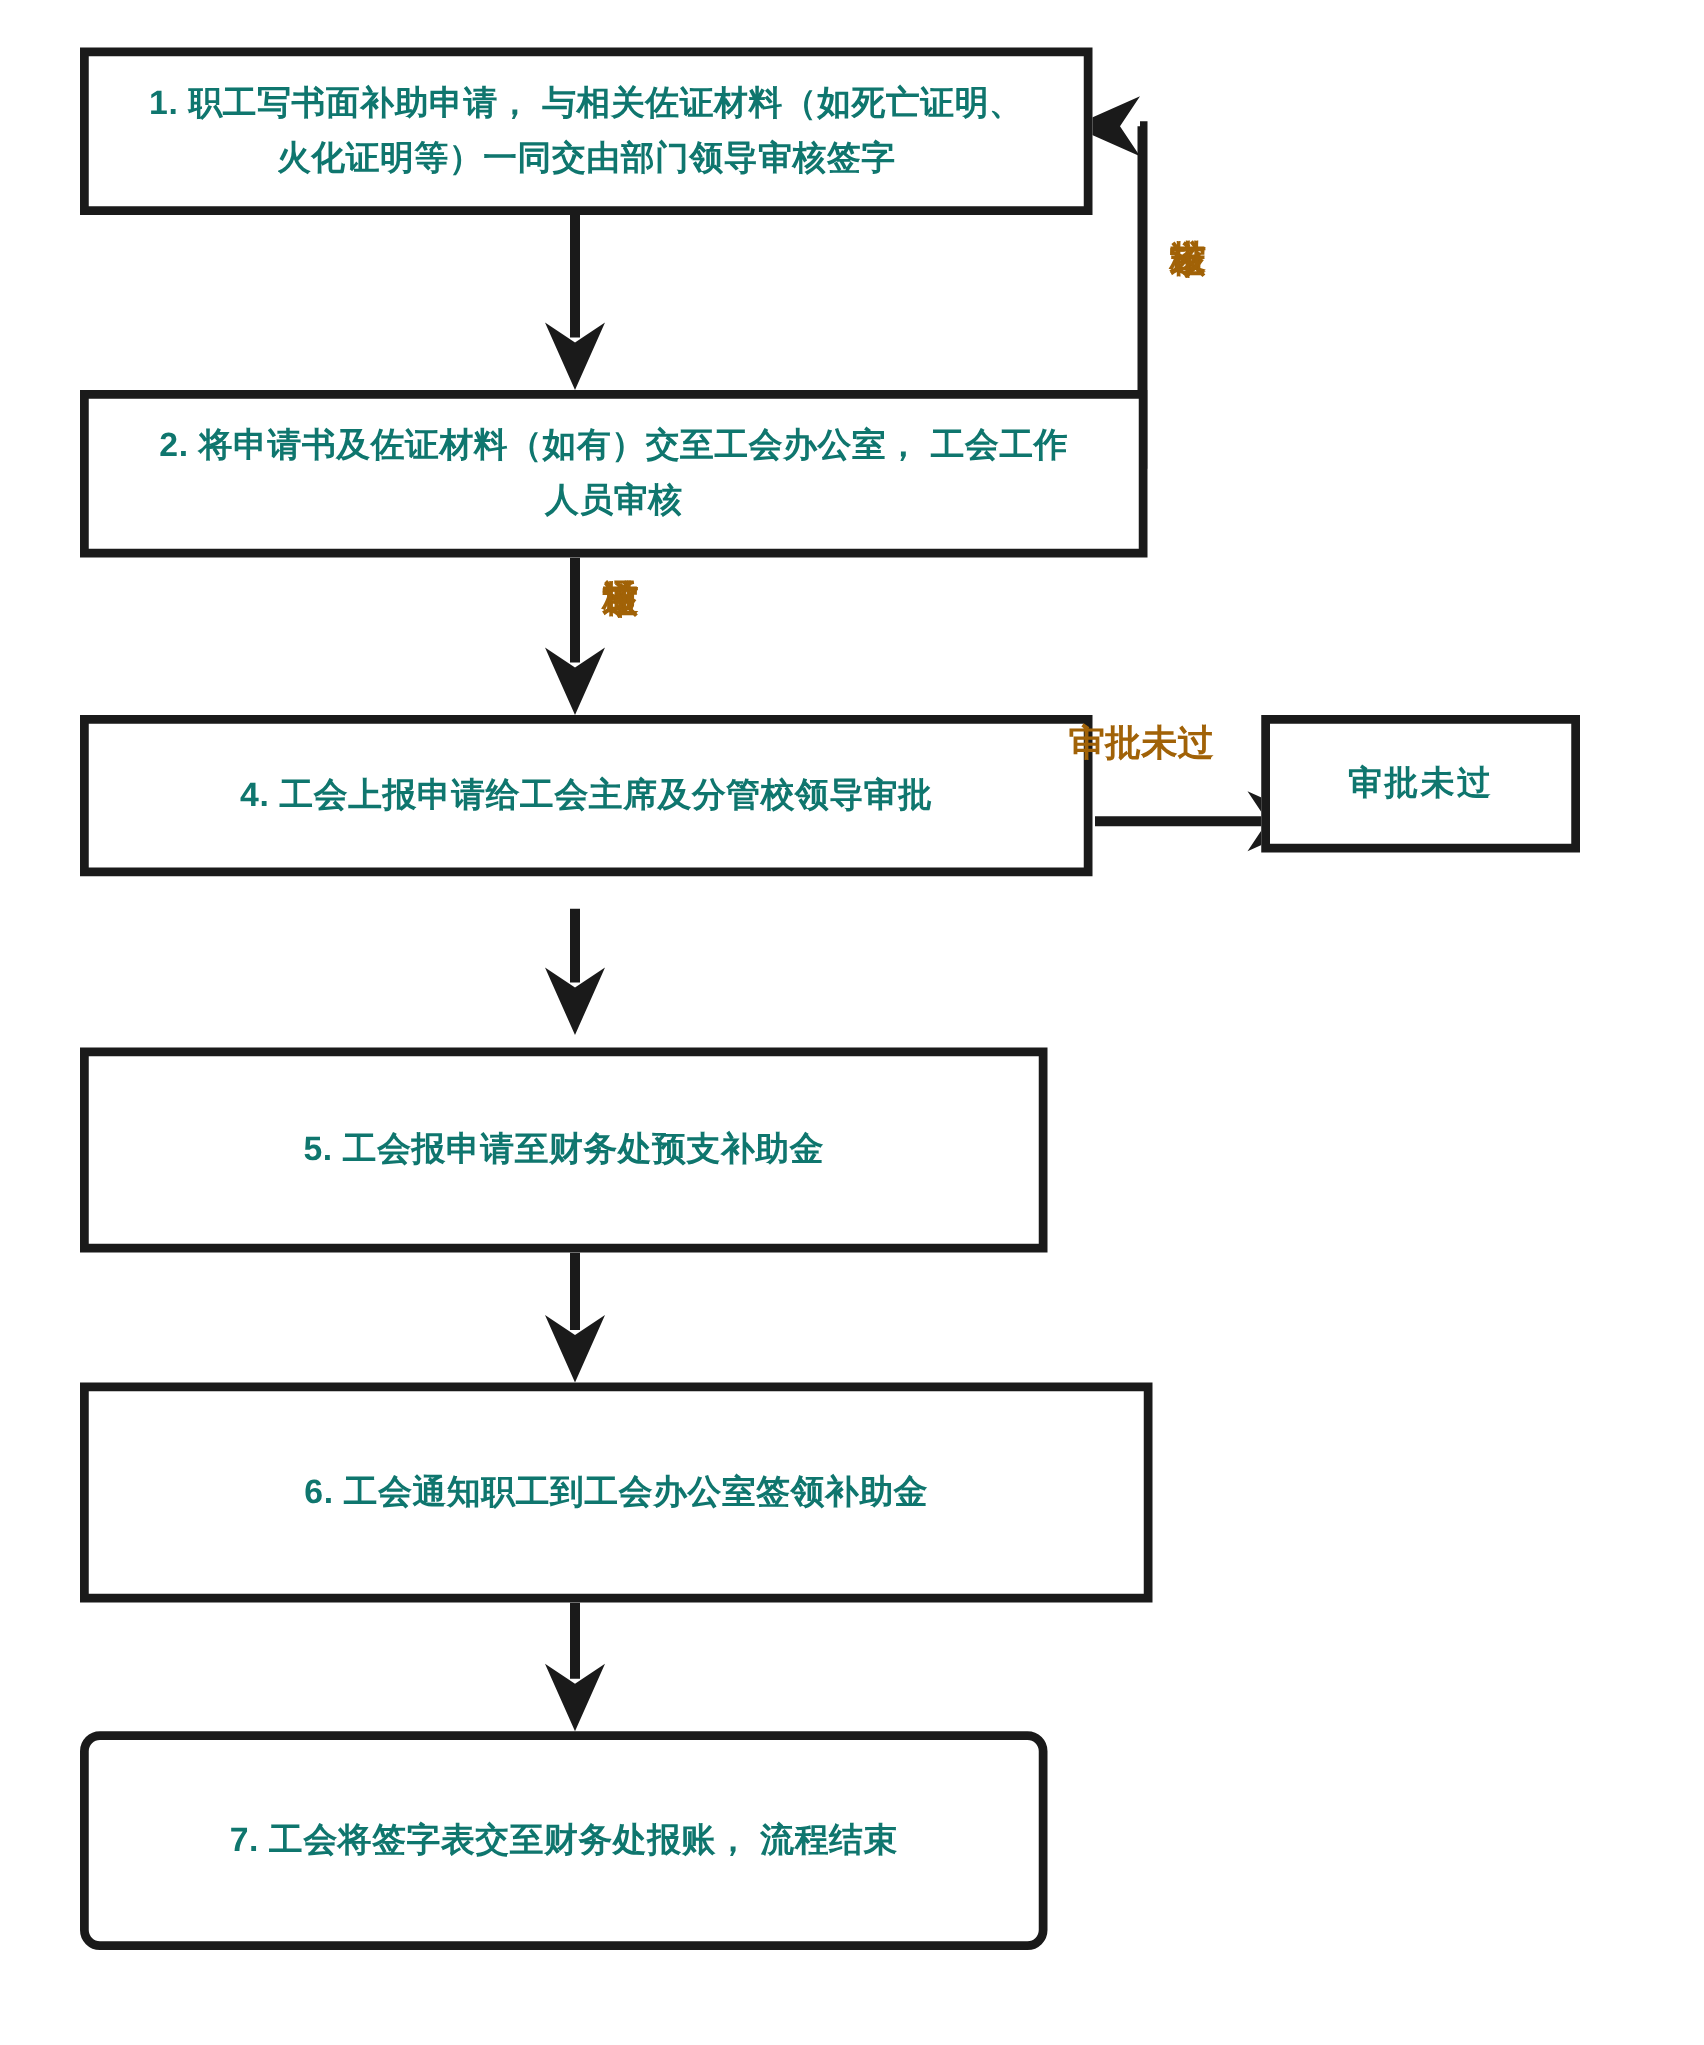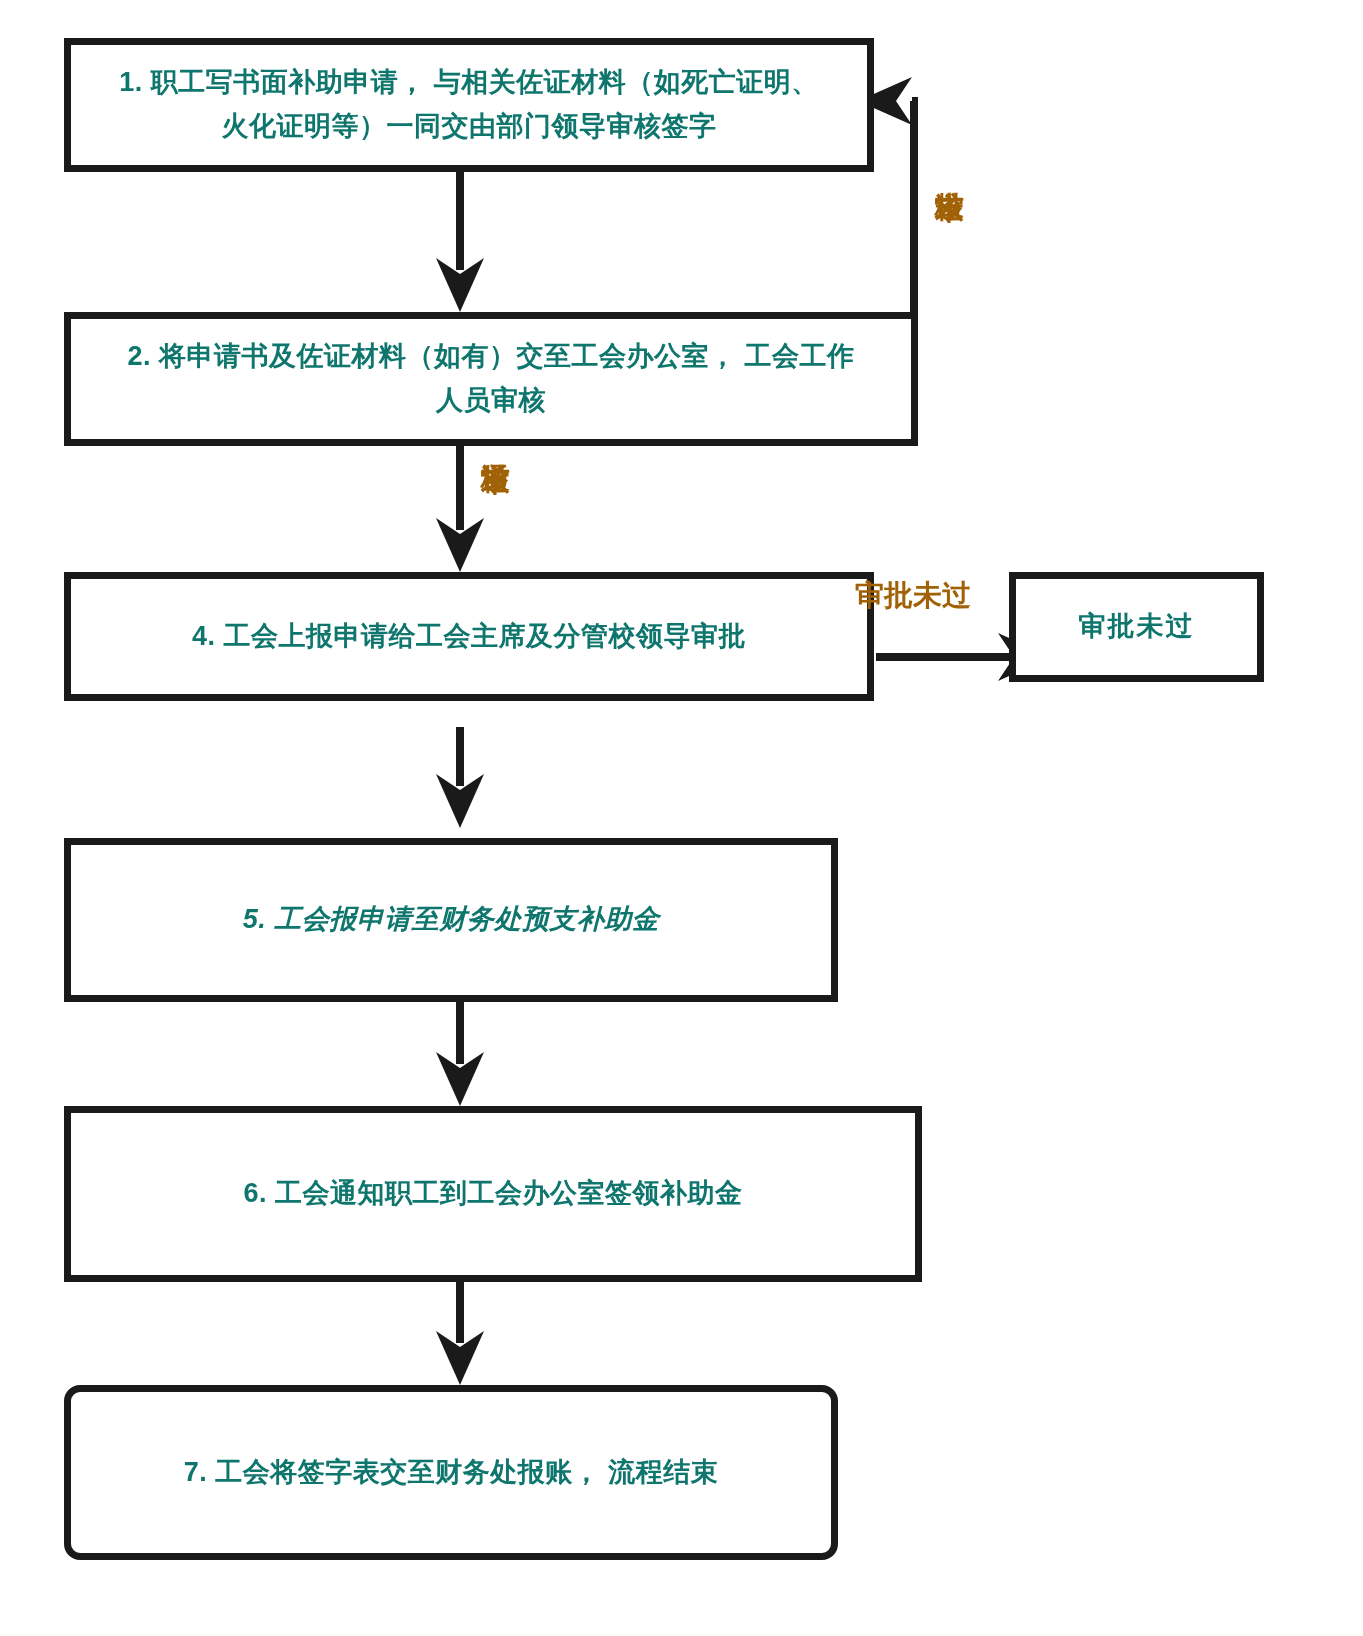--- a/index.html
+++ b/index.html
@@ -109,21 +109,21 @@
 
   <div class="node" style="left:64px; top:312px; width:854px; height:134px;">
     <span class="node-text">2. 将申请书及佐证材料（如有）交至工会办公室， 工会工作
 人员审核</span>
   </div>
 
   <div class="node" style="left:64px; top:572px; width:810px; height:129px;">
     <span class="node-text">4. 工会上报申请给工会主席及分管校领导审批</span>
   </div>
 
-  <div class="node" style="left:64px; top:838px; width:774px; height:164px;font-style:italic;">
+  <div class="node" style="left:64px; top:838px; width:774px; height:164px;">
     <span class="node-text">5. 工会报申请至财务处预支补助金</span>
   </div>
 
   <div class="node" style="left:64px; top:1106px; width:858px; height:176px;">
     <span class="node-text">6. 工会通知职工到工会办公室签领补助金</span>
   </div>
 
   <div class="node" style="left:64px; top:1385px; width:774px; height:175px;border-radius:16px;">
     <span class="node-text">7. 工会将签字表交至财务处报账， 流程结束</span>
   </div>

